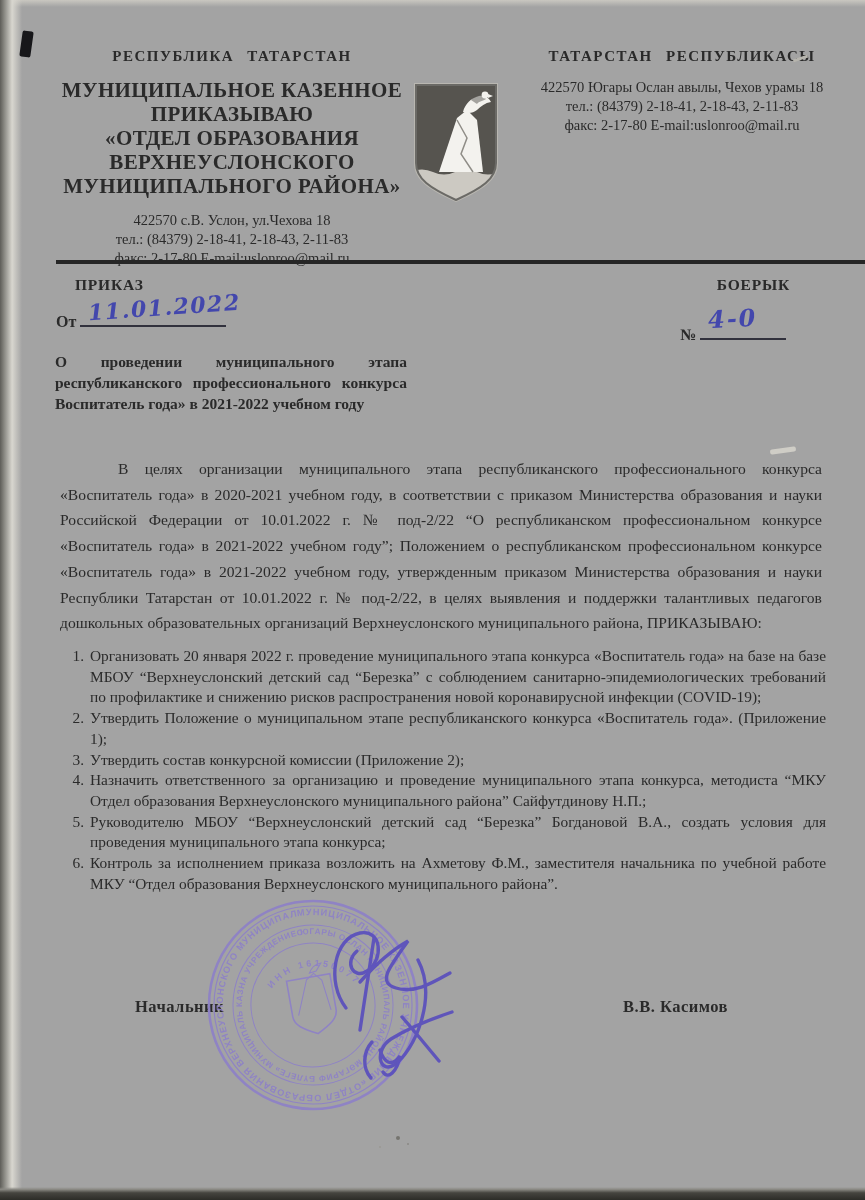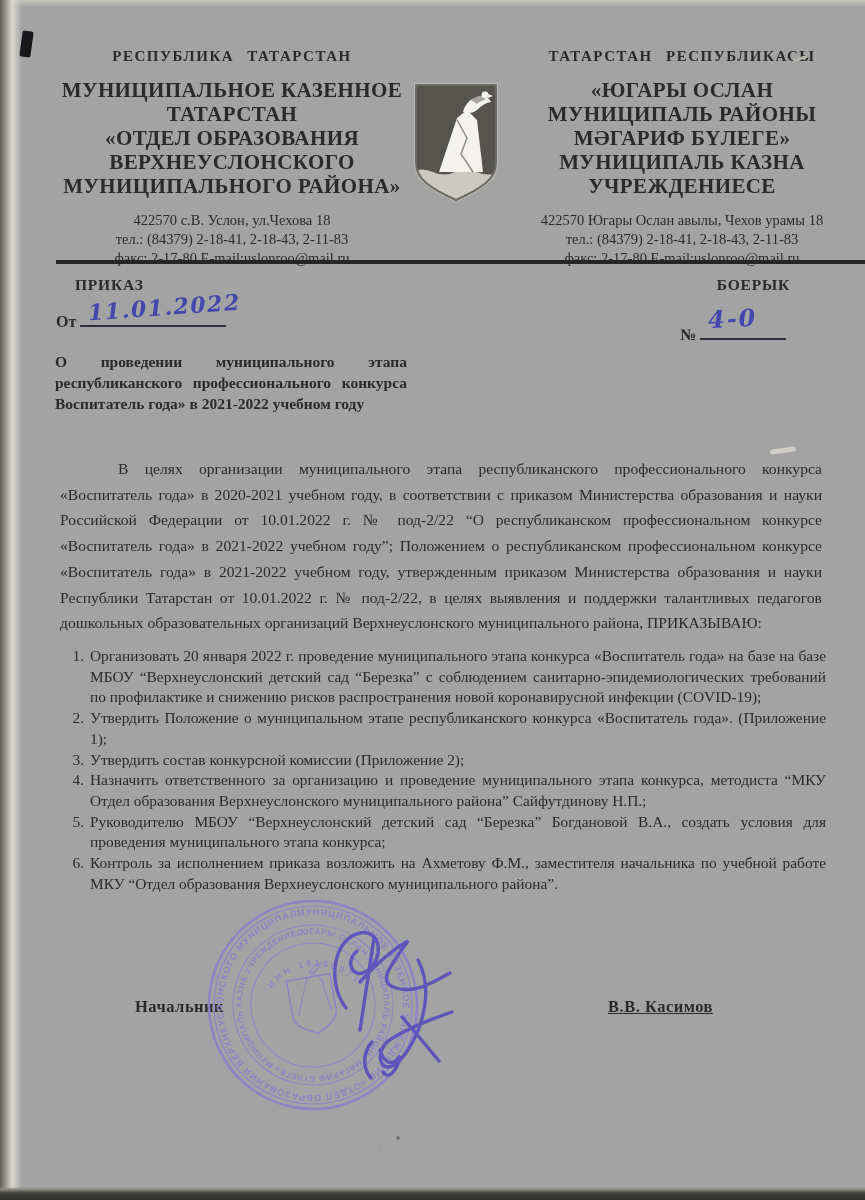--- a/index.html
+++ b/index.html
@@ -52,37 +52,37 @@
   
   .intro { position:absolute; top:456px; left:60px; width:762px; font-size:15.6px;
     line-height:25.7px; text-align:justify; text-indent:58px; }
   .order-list { position:absolute; top:646px; left:60px; width:766px; font-size:15.4px; line-height:20.7px; }
   .order-list ol { margin:0; padding-left:28px; }
   .order-list li { text-align:justify; padding-left:2px; }
 
   
   .sig-row { position:absolute; top:997px; left:0; width:100%; font-weight:bold; font-size:16.5px; letter-spacing:0.5px; }
   .sig-pos { position:absolute; left:135px; top:0; }
-  .sig-name { position:absolute; left:608px; top:0;text-decoration:underline; }
+  .sig-name { position:absolute; left:623px; top:0; }
   .stamp { position:absolute; left:203px; top:895px; width:220px; height:220px; opacity:0.9;
     transform:rotate(-10deg); z-index:2; }
   .signature-svg { position:absolute; left:316px; top:920px; width:160px; height:170px; z-index:3; }
   .footer { position:absolute; left:78px; top:1072px; font-size:14.5px; line-height:21px; }
 </style>
 </head>
 <body>
 
 <div class="scan">
 
   <div class="letterhead">
     <div class="lh-col lh-left">
       <div class="lh-country">РЕСПУБЛИКА ТАТАРСТАН</div>
       <div class="lh-org">
         <div>МУНИЦИПАЛЬНОЕ КАЗЕННОЕ</div>
-        <div>ТАТАРСТАН</div>
+        <div>ПРИКАЗЫВАЮ</div>
         <div>«ОТДЕЛ ОБРАЗОВАНИЯ</div>
         <div>ВЕРХНЕУСЛОНСКОГО</div>
         <div>МУНИЦИПАЛЬНОГО РАЙОНА»</div>
       </div>
       <div class="lh-addr">
         <div>422570 с.В. Услон, ул.Чехова 18</div>
         <div>тел.: (84379) 2-18-41, 2-18-43, 2-11-83</div>
         <div>факс: 2-17-80 E-mail:uslonroo@mail.ru</div>
       </div>
     </div>
@@ -104,27 +104,20 @@
           <path d="M60,20 c3,-4 8,-6 12,-5 l3,4 c-3,2 -7,2 -9,5 z" fill="#56544f" opacity="0.5"></path>
           <circle cx="74" cy="15" r="3.4" fill="#f3f2ee"></circle>
           <path d="M77,14 l5,2 l-5,2 z" fill="#f3f2ee"></path>
         </g>
         <path d="M5,5 h80 v78 c0,16 -14,25 -40,37 c-26,-12 -40,-21 -40,-37 z" fill="none" stroke="#6b6a66" stroke-width="2"></path>
       </svg>
     </div>
 
     <div class="lh-col lh-right">
       <div class="lh-country">ТАТАРСТАН РЕСПУБЛИКАСЫ</div>
-      <div class="lh-org">
-        <div>«ЮГАРЫ ОСЛАН</div>
-        <div>МУНИЦИПАЛЬ РАЙОНЫ</div>
-        <div>МӘГАРИФ БҮЛЕГЕ»</div>
-        <div>МУНИЦИПАЛЬ КАЗНА</div>
-        <div>УЧРЕЖДЕНИЕСЕ</div>
-      </div>
       <div class="lh-addr">
         <div>422570 Югары Ослан авылы, Чехов урамы 18</div>
         <div>тел.: (84379) 2-18-41, 2-18-43, 2-11-83</div>
         <div>факс: 2-17-80 E-mail:uslonroo@mail.ru</div>
       </div>
     </div>
   </div>
 
   <div class="rule"></div>
 

